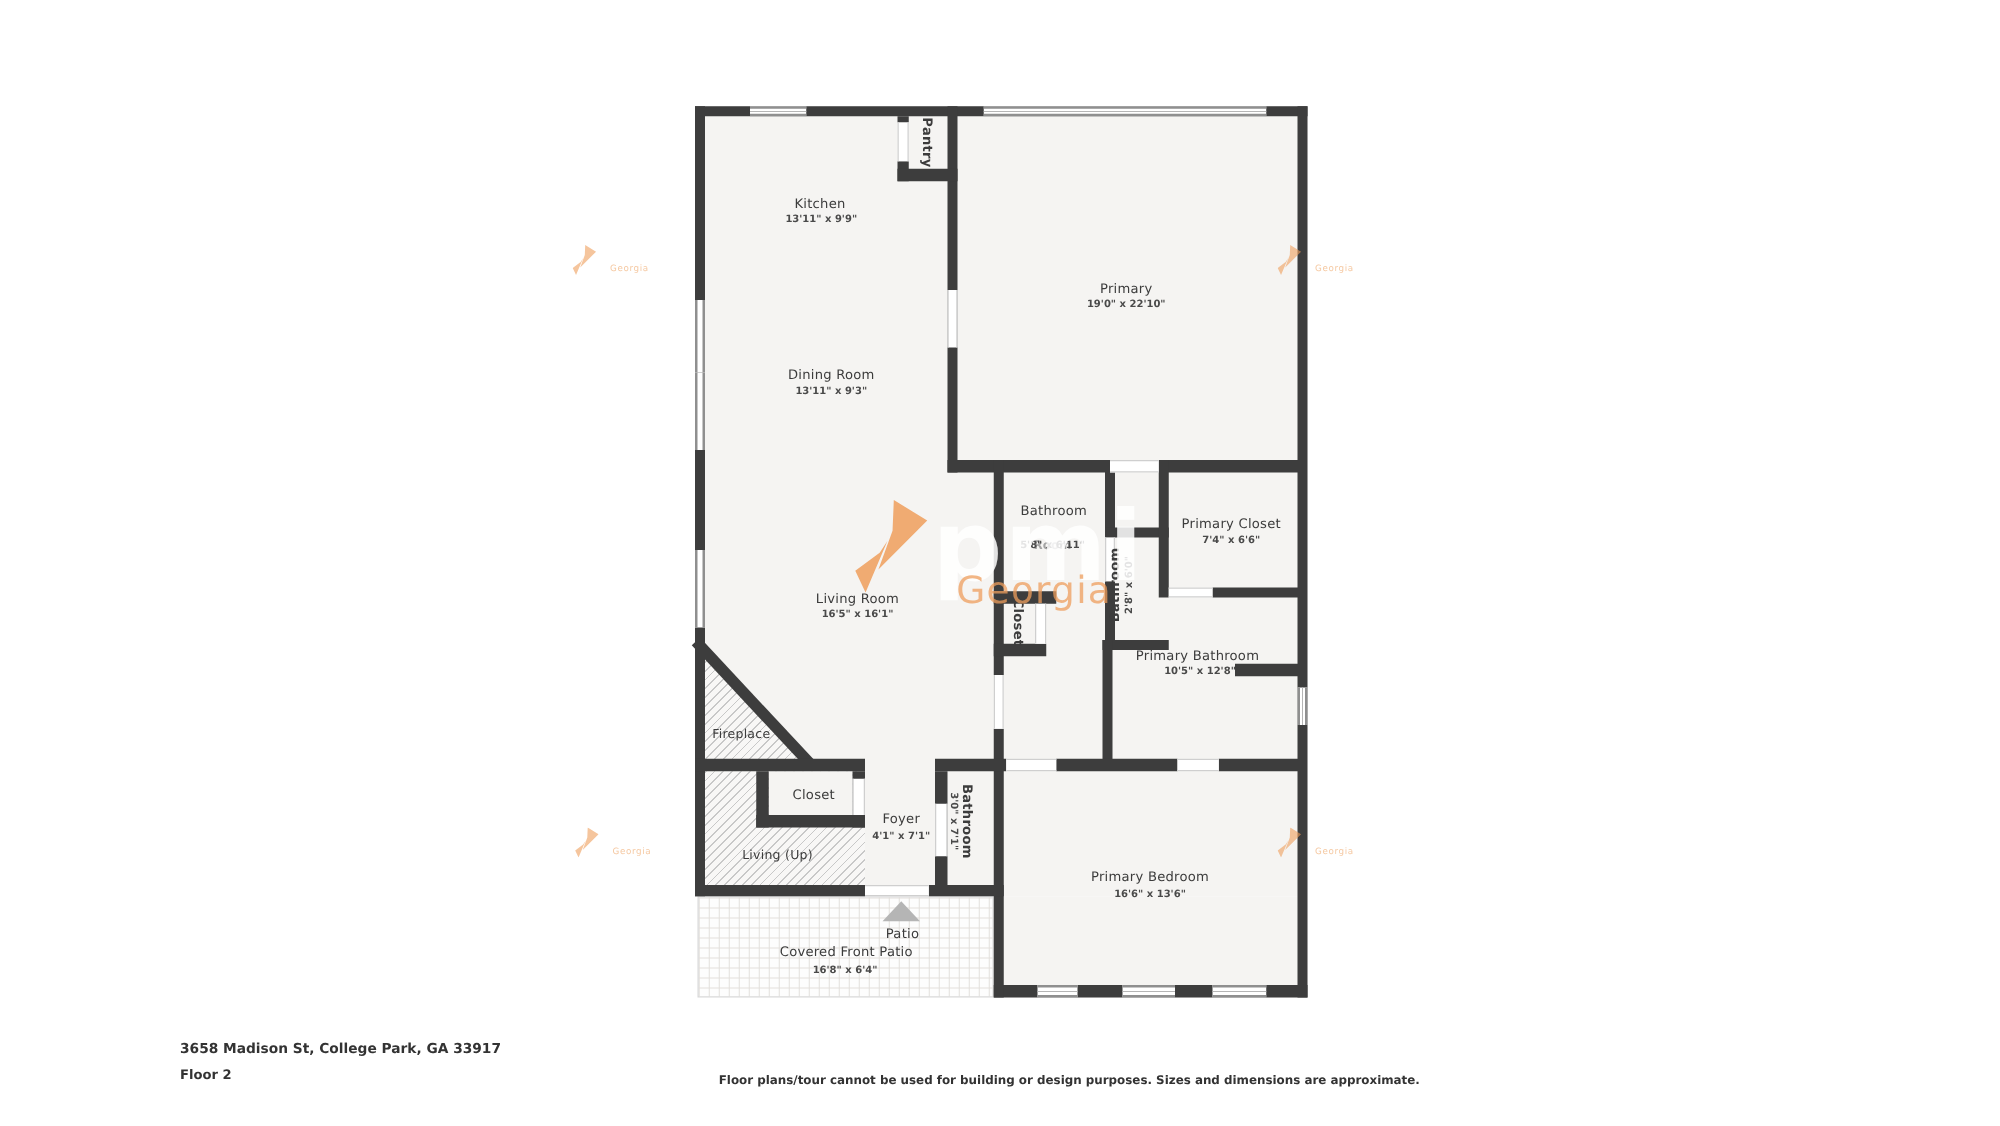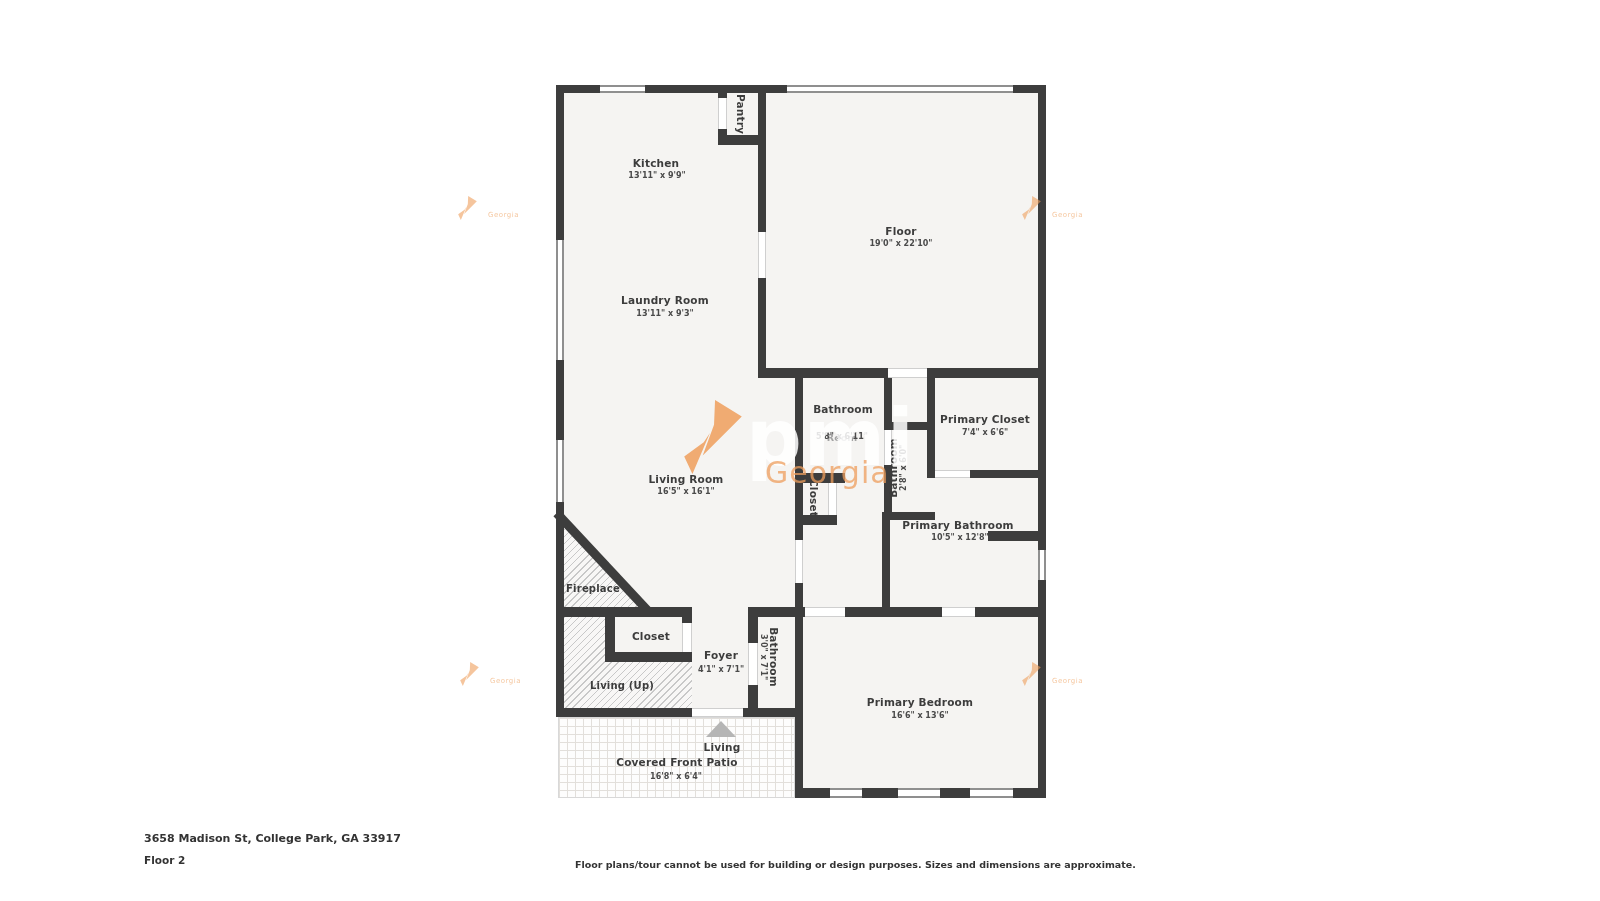--- a/index.html
+++ b/index.html
@@ -16,21 +16,21 @@
   .patio{position:absolute;background-color:#fdfdfd;border:1px solid #d8d8d8;
     background-image:linear-gradient(#e2dfdb 1px,transparent 1px),linear-gradient(90deg,#e2dfdb 1px,transparent 1px);
     background-size:8px 8px;}
   .winh{position:absolute;background:#fff;border-top:2px solid #8f8f8f;border-bottom:2px solid #8f8f8f;
     background-image:linear-gradient(transparent 42%,#b5b5b5 42%,#b5b5b5 58%,transparent 58%);}
   .winv{position:absolute;background:#fff;border-left:2px solid #8f8f8f;border-right:2px solid #8f8f8f;
     background-image:linear-gradient(90deg,transparent 42%,#b5b5b5 42%,#b5b5b5 58%,transparent 58%);}
   .door{position:absolute;background:#ffffff;}
   .doorv{border-top:1px solid #cfcfcf;border-bottom:1px solid #cfcfcf;}
   .doorh{border-left:1px solid #cfcfcf;border-right:1px solid #cfcfcf;}
-  .rlabel{position:absolute;transform:translate(-50%,-50%);font-weight:700;font-size:10.5px;
+  .rlabel{position:absolute;transform:translate(-50%,-50%);font-weight:400;font-size:10.5px;
     color:#3c3c3c;white-space:nowrap;letter-spacing:.2px;z-index:6;}
   .rdim{position:absolute;transform:translate(-50%,-50%);font-weight:600;font-size:8px;
     color:#4a4a4a;white-space:nowrap;z-index:6;}
   .rsub{position:absolute;transform:translate(-50%,-50%);font-weight:700;font-size:9.5px;
     color:#a3a3a3;white-space:nowrap;z-index:6;}
   .vrot{position:absolute;transform:translate(-50%,-50%) rotate(90deg);z-index:6;text-align:center;}
   .vrotm{position:absolute;transform:translate(-50%,-50%) rotate(-90deg);z-index:6;text-align:center;}
   .vrot .l1,.vrotm .l1{font-weight:700;font-size:10.5px;color:#3c3c3c;white-space:nowrap;letter-spacing:.2px;}
   .vrot .l2,.vrotm .l2{font-weight:600;font-size:8px;color:#4a4a4a;white-space:nowrap;}
   .diag{position:absolute;background:#3d3d3d;transform-origin:0 0;}
@@ -124,24 +124,24 @@
   <div class="winh" style="left:342px;top:703px;width:42px;height:10px"></div>
   <div class="winh" style="left:414px;top:703px;width:43px;height:10px"></div>
 
   <div class="rlabel" style="left:100px;top:78px">Kitchen</div>
   <div class="rdim" style="left:101px;top:90px">13'11" x 9'9"</div>
 
   <div class="vrot" style="left:185px;top:29px">
     <div class="l1">Pantry</div>
   </div>
 
-  <div class="rlabel" style="left:345px;top:146px">Floor</div>
+  <div class="rlabel" style="left:345px;top:146px">Primary</div>
   <div class="rdim" style="left:345px;top:158px">19'0" x 22'10"</div>
 
-  <div class="rlabel" style="left:109px;top:215px">Laundry Room</div>
+  <div class="rlabel" style="left:109px;top:215px">Dining Room</div>
   <div class="rdim" style="left:109px;top:228px">13'11" x 9'3"</div>
 
   <div class="rlabel" style="left:130px;top:394px">Living Room</div>
   <div class="rdim" style="left:130px;top:406px">16'5" x 16'1"</div>
 
   <div class="rlabel" style="left:287px;top:324px">Bathroom</div>
   <div class="rsub" style="left:286px;top:352px">Room</div>
   <div class="rdim" style="left:286px;top:351px">5'8" x 6'11"</div>
 
   <div class="vrotm" style="left:341px;top:383px">
@@ -170,21 +170,21 @@
     <div class="l1">Bathroom</div>
     <div class="l2">3'0" x 7'1"</div>
   </div>
 
   <div class="rlabel" style="left:66px;top:600px;font-size:10px">Living (Up)</div>
 
   <div class="rlabel" style="left:364px;top:617px">Primary Bedroom</div>
   <div class="rdim" style="left:364px;top:630px">16'6" x 13'6"</div>
 
   <div class="arrow" style="left:150px;top:636px"></div>
-  <div class="rlabel" style="left:166px;top:662px">Living</div>
+  <div class="rlabel" style="left:166px;top:662px">Patio</div>
   <div class="rlabel" style="left:121px;top:677px">Covered Front Patio</div>
   <div class="rdim" style="left:120px;top:691px">16'8" x 6'4"</div>
 
   <div class="wm-pmi" style="left:190px;top:308px">pmi</div>
   <svg class="wm-center" style="left:128px;top:315px" width="58" height="74" viewBox="0 0 56 72">
     <polygon points="30,0 56,16 18,54 29,24" fill="rgba(238,158,92,0.85)"></polygon>
     <polygon points="25,32 8,72 0,55 19,41" fill="rgba(238,158,92,0.85)"></polygon>
   </svg>
   <div class="wm-georgia" style="left:209px;top:370px">Georgia</div>
 </div>

